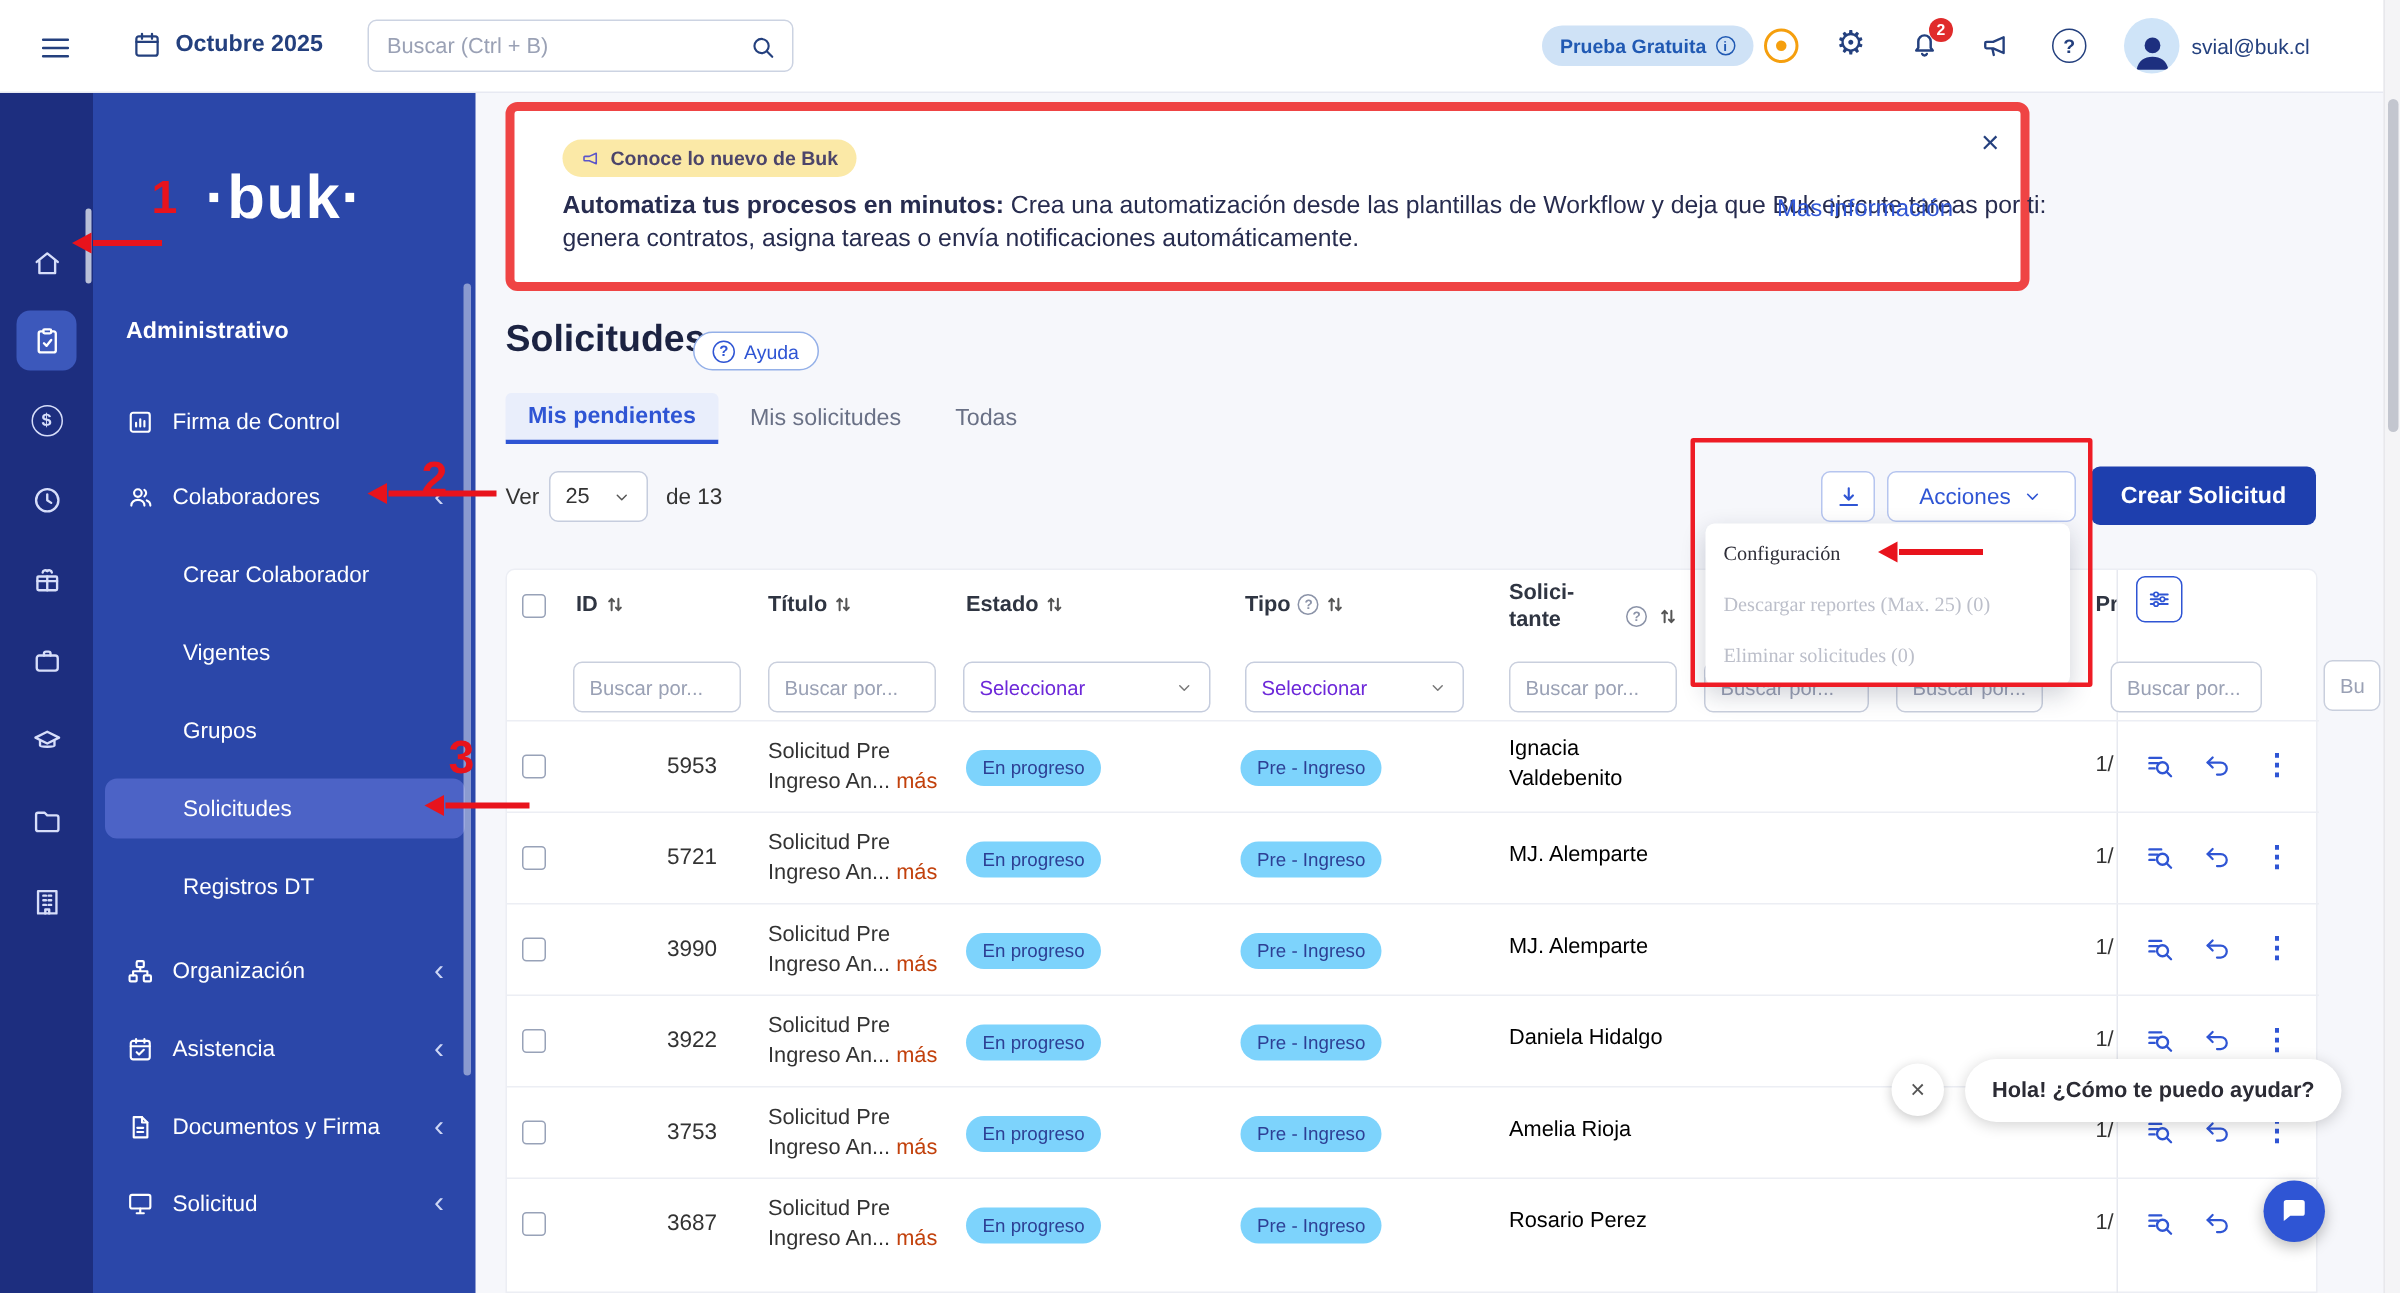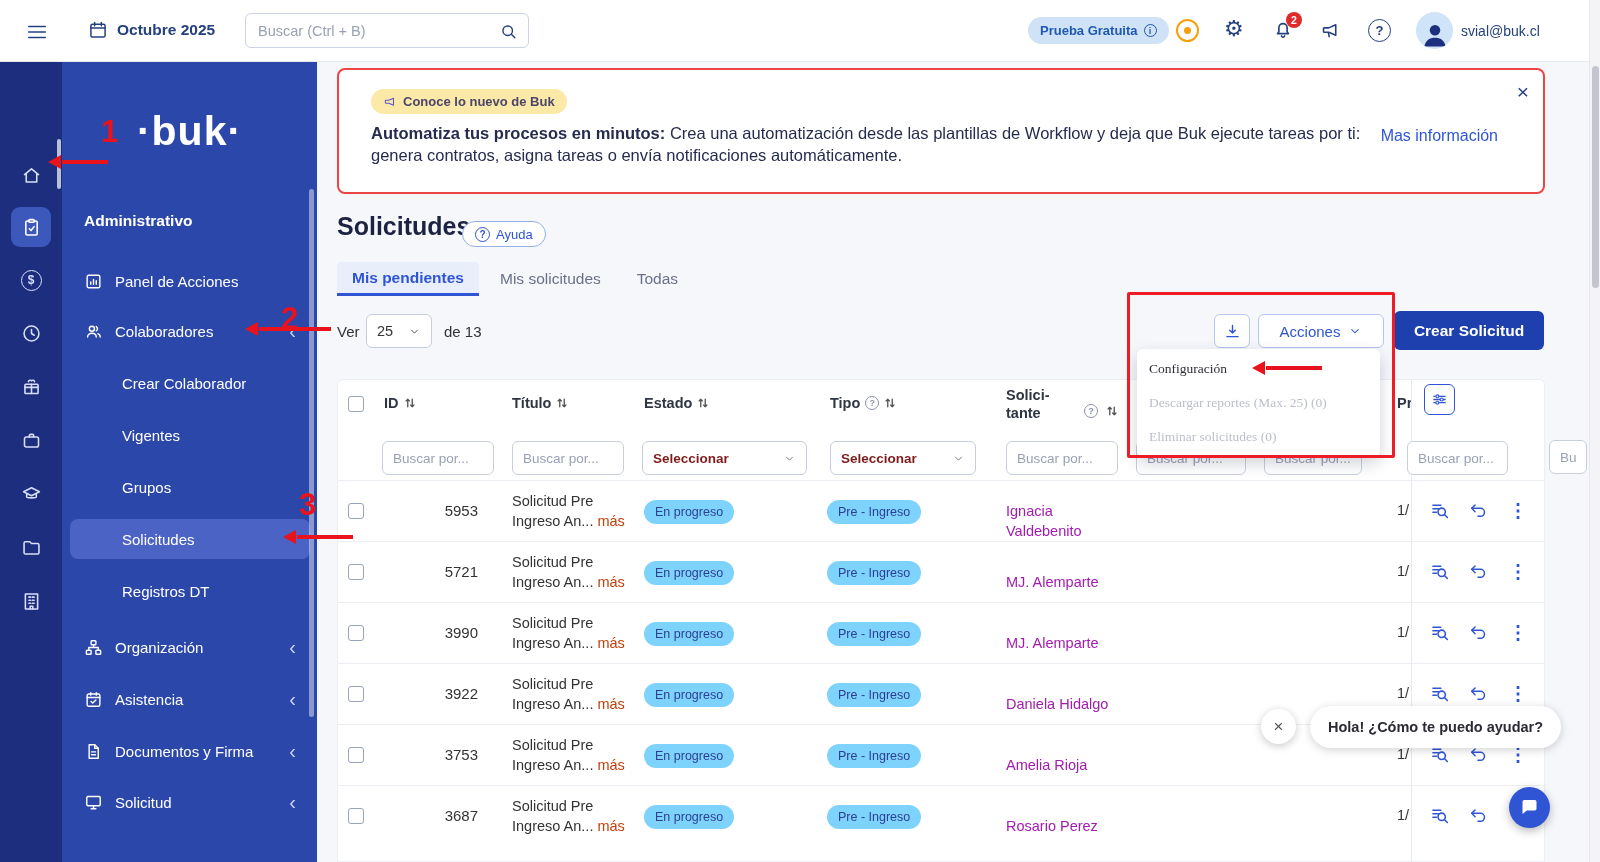--- a/index.html
+++ b/index.html
@@ -30,21 +30,21 @@
   .sbar { position:absolute; top:62px; left:62px; width:255px; height:800px; background:#2b47a9; color:#fff; z-index:20; }
   .logo { position:absolute; top:46px; left:0; width:255px; text-align:center; font-size:41px; font-weight:700; letter-spacing:1px; }
   .section { position:absolute; top:150px; left:22px; font-size:15.5px; font-weight:700; }
   .mitem { position:absolute; left:8px; width:240px; height:40px; display:flex; align-items:center; gap:12px; padding-left:14px; font-size:15px; border-radius:8px; cursor:default; }
   .mitem.sub { padding-left:52px; }
   .mitem.active { background:#4c63c6; }
   .chev { position:absolute; right:14px; font-size:20px; color:#cdd6f5; line-height:1; }
   .sthumb { position:absolute; left:247px; top:127px; width:5px; height:528px; background:rgba(255,255,255,.45); border-radius:3px; }
 
   
-  .banner { position:absolute; left:337px; top:68px; width:1208px; height:126px; background:#fff; border:2px solid #ef4444; border-radius:8px; z-index:5; }
+  .banner { position:absolute; left:337px; top:68px; width:1016px; height:126px; background:#fff; border:6px solid #ef4444; border-radius:8px; z-index:5; }
   .nbadge { position:absolute; left:32px; top:19px; height:25px; background:#fbe9a7; border-radius:13px; display:flex; align-items:center; gap:6px; padding:0 12px; font-size:13px; font-weight:600; color:#4c456a; }
   .btext { position:absolute; left:32px; top:52px; width:1012px; font-size:16.5px; line-height:22px; color:#272c4f; }
   .blink { position:absolute; right:45px; top:57px; color:#2f55d4; font-size:16px; font-weight:500; }
   .bclose { position:absolute; right:14px; top:10px; font-size:21px; color:#24407e; }
 
   
   .ptitle { position:absolute; left:337px; top:212px; font-size:25px; font-weight:700; color:#1c2342; }
   .helpbadge { position:absolute; left:462px; top:221px; height:26px; border:1px solid #94b0e8; border-radius:13px; background:#fff; display:flex; align-items:center; gap:6px; padding:0 12px; color:#2f55d4; font-size:13px; }
   .tabs { position:absolute; left:337px; top:262px; display:flex; gap:6px; }
   .tab { height:34px; padding:0 15px; font-size:15.5px; color:#6a7186; display:flex; align-items:center; }
@@ -58,28 +58,28 @@
   .dropdown { position:absolute; left:1137px; top:349px; width:243px; background:#fff; border-radius:6px; box-shadow:0 6px 16px rgba(20,30,60,.2); z-index:40; padding:3px 0; }
   .ditem { height:34px; display:flex; align-items:center; padding:0 12px; font-size:13.5px; color:#2e2e38; white-space:nowrap; overflow:hidden;font-family:Liberation Serif, serif; }
   .ditem.dis { color:#bcbfca; }
 
   
   .card { position:absolute; left:337px; top:379px; width:1208px; height:483px; background:#fff; border:1px solid #eceef4; border-radius:6px 6px 0 0; z-index:1; }
   .checkbox { width:16px; height:16px; border:1.5px solid #98a2b8; border-radius:3px; background:#fff; display:inline-block; }
   .hcell { position:absolute; display:flex; align-items:center; gap:5px; font-size:14.5px; font-weight:700; color:#2f3542; }
   .finput { position:absolute; height:34px; border:1px solid #c9cfdd; border-radius:6px; background:#fff; padding:0 10px; font-family:inherit; font-size:13.5px; color:#333; }
   .finput::placeholder { color:#9aa1b5; }
-  .fsel { position:absolute; height:34px; color:#7f1d1d;font-weight:bold; }
+  .fsel { position:absolute; height:34px; color:#6d28d9; }
   .vdiv { position:absolute; left:1073px; top:0; width:1px; height:483px; background:#e7e9f0; }
   .trow { position:relative; height:61px; border-top:1px solid #eceef4; }
   .cid { position:absolute; left:45px; top:21px; width:95px; text-align:right; font-size:15px; color:#333; }
   .ctitle { position:absolute; left:174px; top:11px; width:120px; font-size:14.5px; line-height:19.5px; color:#333; }
   .more { color:#c2410c; text-decoration:none; }
   .pill { display:inline-block; padding:5px 11px; border-radius:13px; background:#7dd3fc; color:#2d3f94; font-size:12.5px; }
-  .csol { position:absolute; left:668px; top:21px; width:118px; min-height:39px; display:flex; align-items:center; font-size:14.5px; line-height:19.5px; color:#a21caf; }
+  .csol { position:absolute; left:668px; top:9px; width:118px; min-height:39px; display:flex; align-items:center; font-size:14.5px; line-height:19.5px; color:#000000; }
   .cpr { position:absolute; left:1059px; top:21px; font-size:14.5px; color:#333; }
   .ric { position:absolute; top:17px; width:24px; height:24px; color:#2f55d4; display:flex; align-items:center; justify-content:center; }
 
   
   .alabel { position:absolute; color:#e8131c; font-size:31px; font-weight:700; z-index:60; }
   .aline { position:absolute; height:4px; background:#e8131c; z-index:60; }
   .ahead { position:absolute; width:0; height:0; border-top:7px solid transparent; border-bottom:7px solid transparent; border-right:13px solid #e8131c; z-index:60; }
   .arect { position:absolute; left:1127px; top:292px; width:268px; height:166px; border:3px solid #ee1c25; border-radius:2px; z-index:50; }
 
   
@@ -207,21 +207,21 @@
 
   <div class="sbar">
     <div class="logo">·buk·</div>
     <div class="section">Administrativo</div>
 
     <div class="mitem" style="top:199px;">
       <svg class="i" viewBox="0 0 24 24" width="19" height="19">
           <rect x="4" y="4" width="16" height="16" rx="2"></rect>
           <path d="M8.5 15.5v-3M12 15.5v-6M15.5 15.5v-4.5"></path>
         </svg>
-      <span>Panel de Acciones</span>
+      <span>Firma de Control</span>
     </div>
     <div class="mitem" style="top:249px;">
       <svg class="i" viewBox="0 0 24 24" width="19" height="19">
           <circle cx="10" cy="8.5" r="3.2"></circle>
           <path d="M4.5 19c0-3 2.5-4.8 5.5-4.8s5.5 1.8 5.5 4.8M15.5 5.8a3.2 3.2 0 0 1 0 5.4M17.5 14.7c1.8.7 3 2 3 4.3"></path>
         </svg>
       <span>Colaboradores</span>
       <span class="chev">‹</span>
     </div>
     <div class="mitem sub" style="top:301px;">

